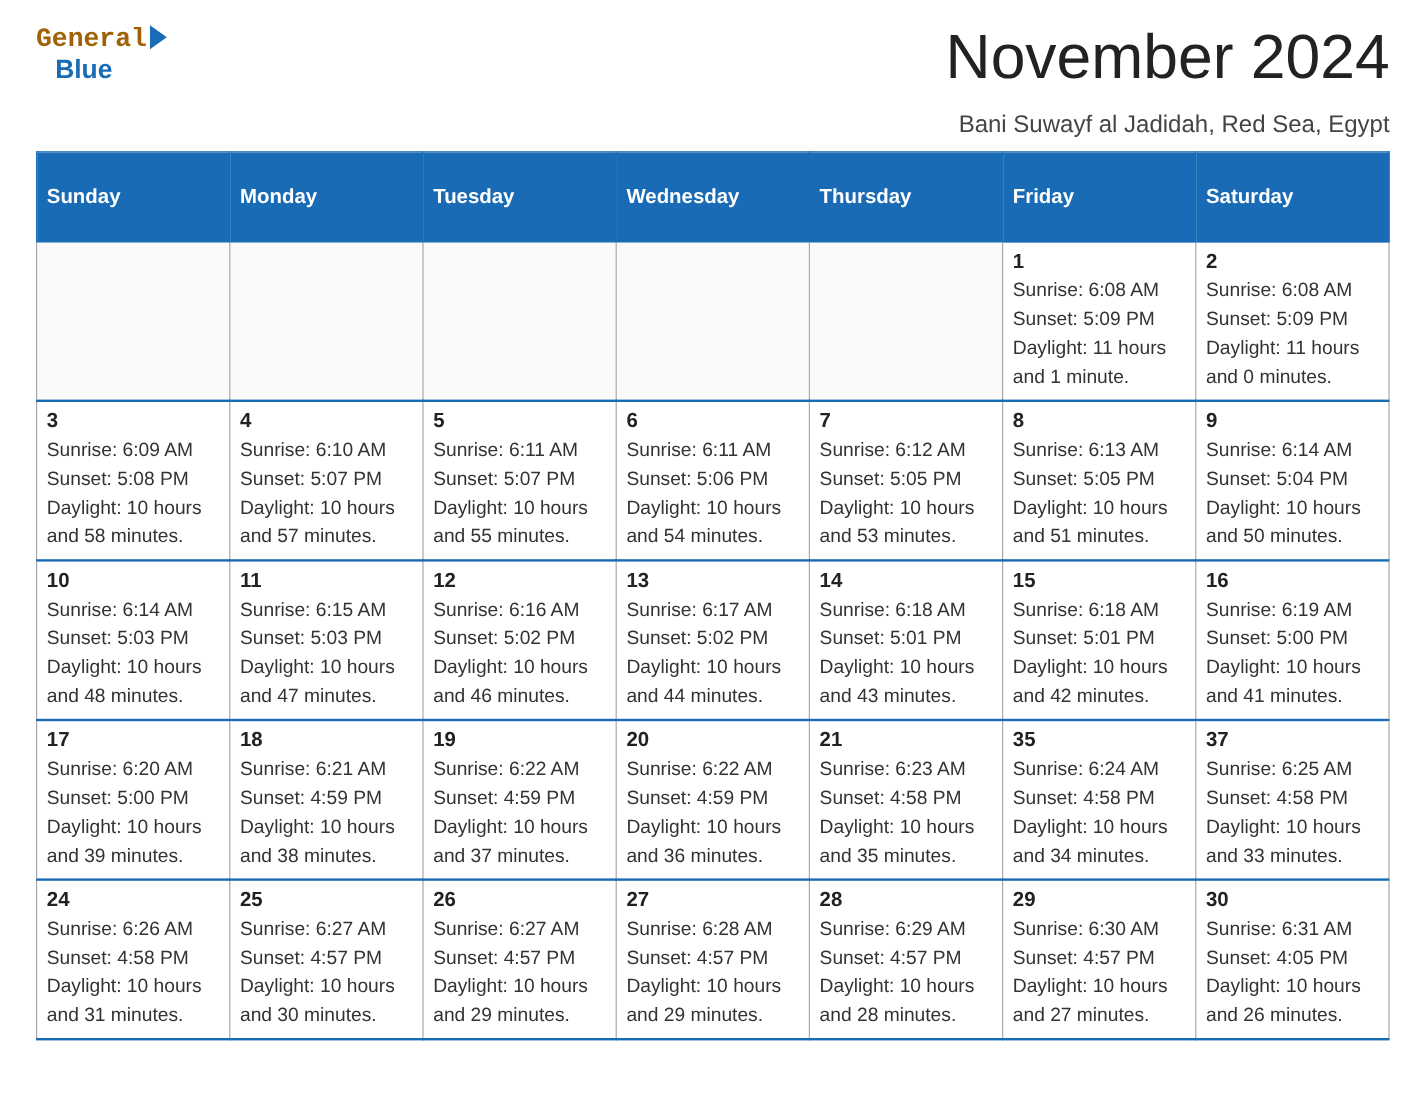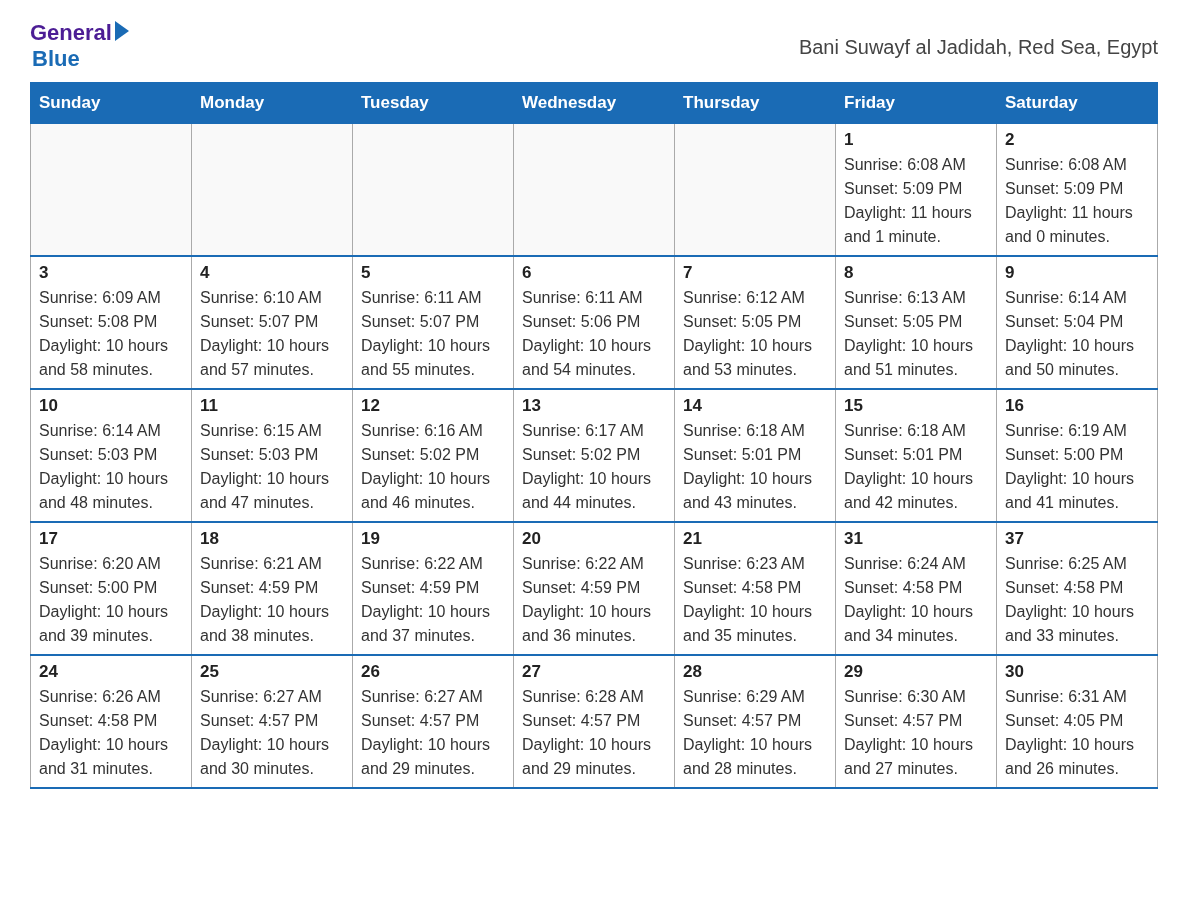--- a/index.html
+++ b/index.html
@@ -12,21 +12,22 @@
     }
     .header {
       display: flex;
       justify-content: space-between;
       align-items: flex-start;
       margin-bottom: 10px;
     }
     .logo-text-general {
       font-size: 22px;
       font-weight: bold;
-      color: #4c1d95;
+      color: #a16207;
+      font-family: Liberation Mono, monospace;
     }
     .logo-text-blue {
       font-size: 22px;
       font-weight: bold;
       color: #1a6bb5;
     }
     .logo-arrow {
       width: 0;
       height: 0;
       border-left: 14px solid #1a6bb5;
@@ -38,21 +39,21 @@
     .logo-wrapper {
       display: flex;
       flex-direction: column;
       align-items: flex-start;
     }
     .logo-row1 {
       display: flex;
       align-items: center;
     }
     .logo-row2 {
-      margin-left: 2px;
+      margin-left: 16px;
       text-align: center;
     }
     .title-block {
       text-align: right;
     }
     .month-title {
       font-size: 52px;
       font-weight: normal;
       color: #222;
       line-height: 1.1;
@@ -65,21 +66,21 @@
     table {
       width: 100%;
       border-collapse: collapse;
       margin-top: 10px;
     }
     thead th {
       background-color: #1a6bb5;
       color: #ffffff;
       font-size: 17px;
       font-weight: bold;
-      padding: 10px 8px;
+      padding: 27px 8px;
       text-align: left;
       border: 1px solid #1a6bb5;
     }
     tbody td {
       vertical-align: top;
       border: 1px solid #aaa;
       padding: 6px 8px;
       width: 14.28%;
       min-height: 90px;
     }
@@ -112,20 +113,21 @@
   <div class="logo-wrapper">
     <div class="logo-row1">
       <span class="logo-text-general">General</span>
       <div class="logo-arrow"></div>
     </div>
     <div class="logo-row2">
       <span class="logo-text-blue">Blue</span>
     </div>
   </div>
   <div class="title-block">
+    <div class="month-title">November 2024</div>
     <div class="location-title">Bani Suwayf al Jadidah, Red Sea, Egypt</div>
   </div>
 </div>
 
 <table>
   <thead>
     <tr>
       <th>Sunday</th>
       <th>Monday</th>
       <th>Tuesday</th>
@@ -268,21 +270,21 @@
 Sunset: 4:59 PM
 Daylight: 10 hours and 36 minutes.</div>
         </td>
         <td>
           <span class="day-number">21</span>
           <div class="day-info">Sunrise: 6:23 AM
 Sunset: 4:58 PM
 Daylight: 10 hours and 35 minutes.</div>
         </td>
         <td>
-          <span class="day-number">31</span>
+          <span class="day-number">35</span>
           <div class="day-info">Sunrise: 6:24 AM
 Sunset: 4:58 PM
 Daylight: 10 hours and 34 minutes.</div>
         </td>
         <td>
           <span class="day-number">37</span>
           <div class="day-info">Sunrise: 6:25 AM
 Sunset: 4:58 PM
 Daylight: 10 hours and 33 minutes.</div>
         </td>

